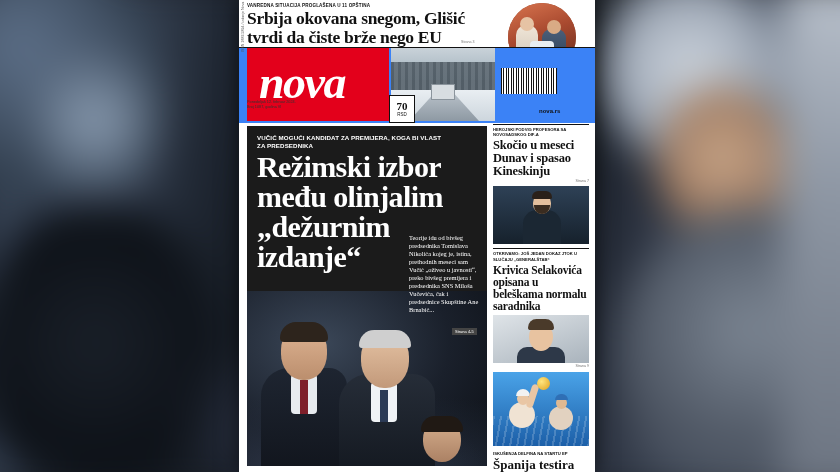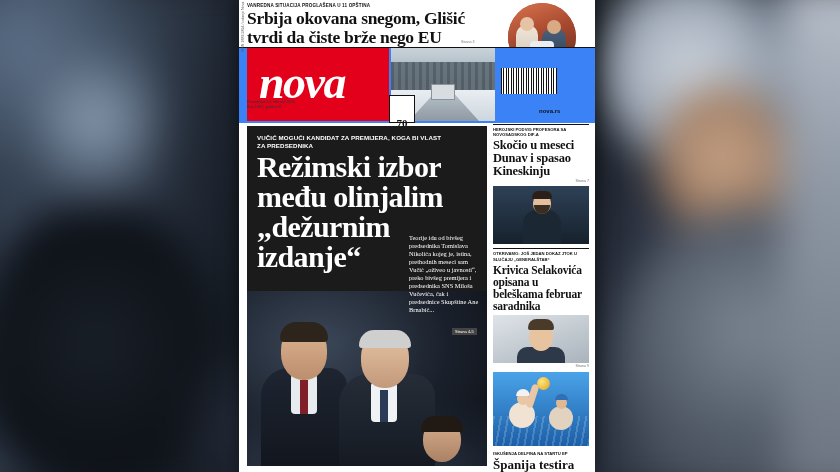--- a/index.html
+++ b/index.html
@@ -177,21 +177,21 @@
     background: repeating-linear-gradient(90deg,#111 0px,#111 1px,#fff 1px,#fff 2.4px,#111 2.4px,#111 3.2px,#fff 3.2px,#fff 5px);
   }
   .price-box {
     position: absolute;
     left: 150px; top: 47px;
     width: 24px; height: 26px;
     background: #ffffff;
     border: 1px solid #111;
     text-align: center;
   }
-  .price-num { font-family:"Liberation Serif",serif; font-weight:bold; font-size:11px; line-height:12px; color:#111; margin-top:21px;}
+  .price-num { font-family:"Liberation Serif",serif; font-weight:bold; font-size:11px; line-height:12px; color:#111; margin-top:4px;}
   .price-cur { font-size:4.5px; color:#111; }
   .issue-info {
     position: absolute;
     left: 8px; top: 100px;
     font-size: 3.8px;
     line-height: 5px;
     color: #333;
   }
   .sidevert {
     position: absolute;
@@ -457,21 +457,21 @@
           <div class="rp1-bg"></div>
           <div class="rp1-body"></div>
           <div class="rp1-head"></div>
           <div class="rp1-beard"></div>
           <div class="rp1-hair"></div>
         </div>
       </div>
 
       <div style="margin-top:4px;">
         <div class="r-kicker">OTKRIVAMO: JOŠ JEDAN DOKAZ JTOK U SLUČAJU „GENERALŠTAB“</div>
-        <div class="r-head small">Krivica Selakovića opisana u beleškama februar saradnika</div>
+        <div class="r-head small">Krivica Selakovića opisana u beleškama normalu saradnika</div>
         <div class="rp2">
           <div class="rp2-bg"></div>
           <div class="rp2-suit"></div>
           <div class="rp2-head"></div>
           <div class="rp2-hair"></div>
         </div>
         <div class="r-page">Strana 9</div>
       </div>
 
       <div style="margin-top:2px;">

